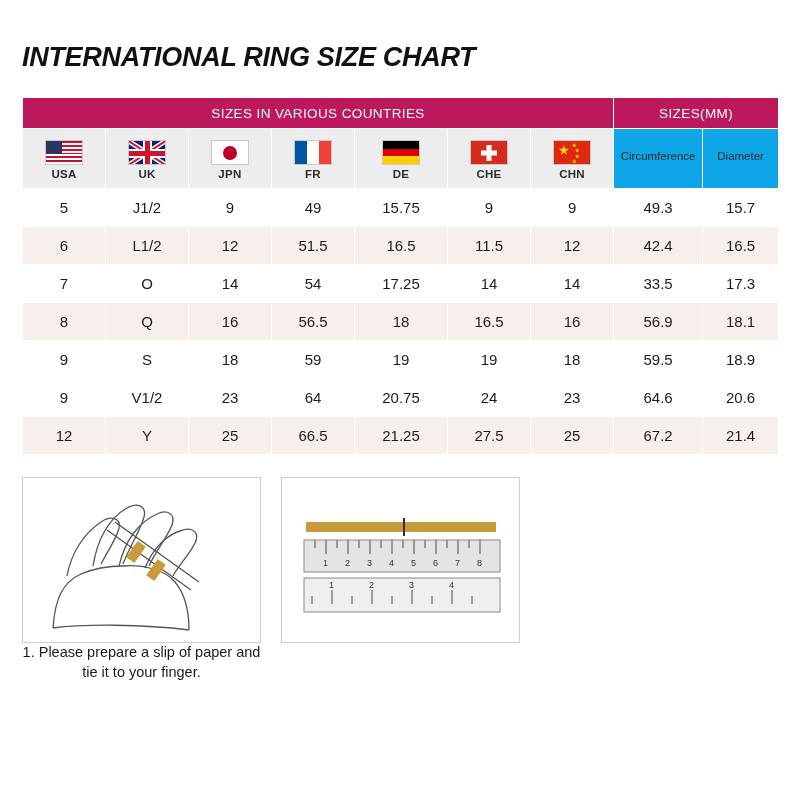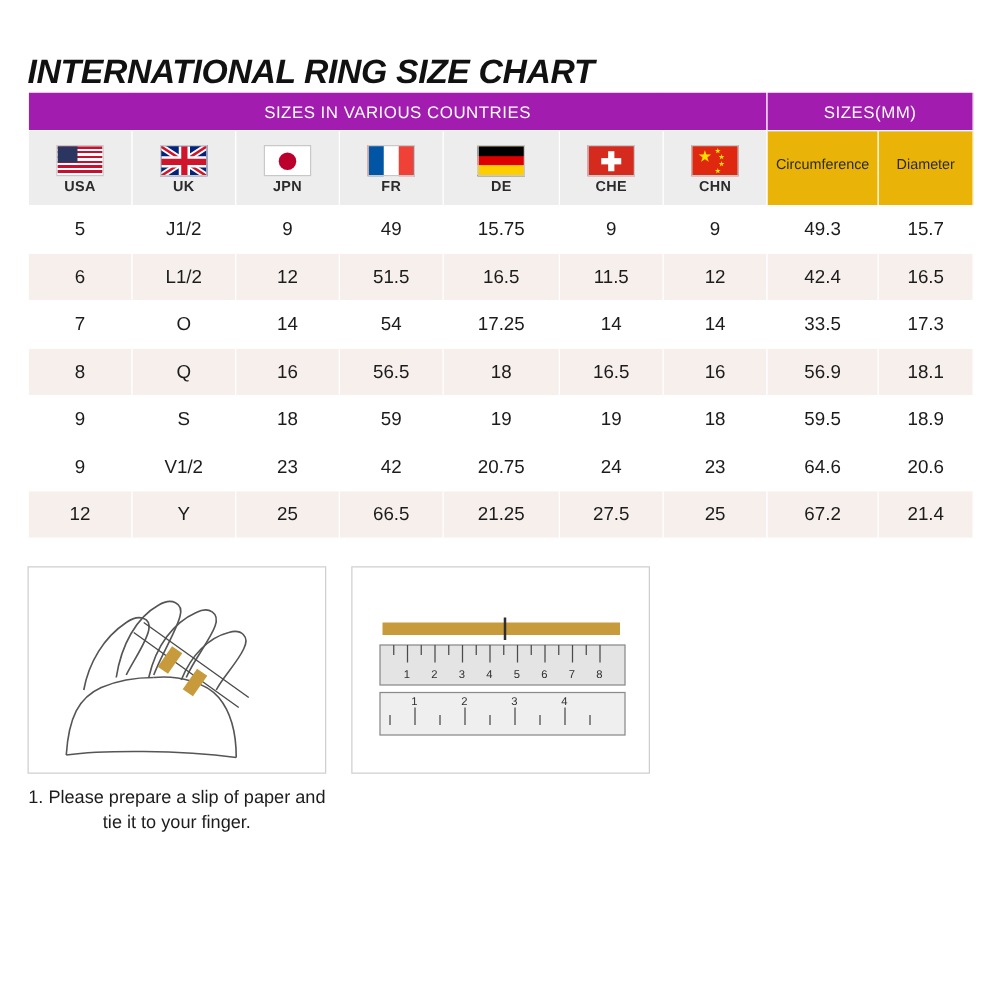--- a/index.html
+++ b/index.html
@@ -14,35 +14,35 @@
     width: 800px; height: 800px;
     position: relative;
     padding: 0 22px;
   }
   .title {
     font-size: 27px;
     font-weight: bold;
     font-style: italic;
     letter-spacing: -0.3px;
     padding-top: 42px;
-    padding-bottom: 0;
+    padding-bottom: 24px;
     color: #111;
   }
   table.sizechart {
     width: 756px;
     border-collapse: collapse;
     table-layout: fixed;
   }
   table.sizechart td, table.sizechart th {
     border: 1px solid #ffffff;
     text-align: center;
     vertical-align: middle;
   }
   .grouphdr {
-    background: #a21caf;
+    background: #be185d;
     color: #ffffff;
     font-size: 13.5px;
     font-weight: normal;
     letter-spacing: 0.4px;
     height: 31px;
   }
   .flagcell {
     background: #ededed;
     height: 60px;
     padding-top: 4px;
@@ -60,21 +60,21 @@
     position: relative;
     overflow: hidden;
     background: #fff;
   }
   .ccode {
     font-size: 11.5px;
     color: #2b2b2b;
     letter-spacing: 0.3px;
   }
   .lenhdr {
-    background: #eab308;
+    background: #0ea5e9;
     height: 60px;
     font-size: 11.5px;
     color: #2b2b2b;
     font-weight: normal;
     vertical-align: bottom;
     padding-bottom: 7px;
   }
   tbody td {
     height: 38px;
     font-size: 15px;
@@ -141,21 +141,21 @@
   }
   .step { width: 239px; }
   .stepbox {
     width: 239px; height: 166px;
     border: 1px solid #cfcfcf;
     background: #fff;
     position: relative;
     overflow: hidden;
   }
   .stepcap {
-    margin-top: 10px;
+    margin-top: 0;
     text-align: center;
     font-size: 14.5px;
     line-height: 1.35;
     color: #1c1c1c;
   }
 </style>
 </head>
 <body>
 
 <div class="page">
@@ -302,21 +302,21 @@
           <td>19</td>
           <td>19</td>
           <td>18</td>
           <td>59.5</td>
           <td>18.9</td>
         </tr>
         <tr class="odd">
           <td>9</td>
           <td>V1/2</td>
           <td>23</td>
-          <td>42</td>
+          <td>64</td>
           <td>20.75</td>
           <td>24</td>
           <td>23</td>
           <td>64.6</td>
           <td>20.6</td>
         </tr>
         <tr class="even">
           <td>12</td>
           <td>Y</td>
           <td>25</td>

